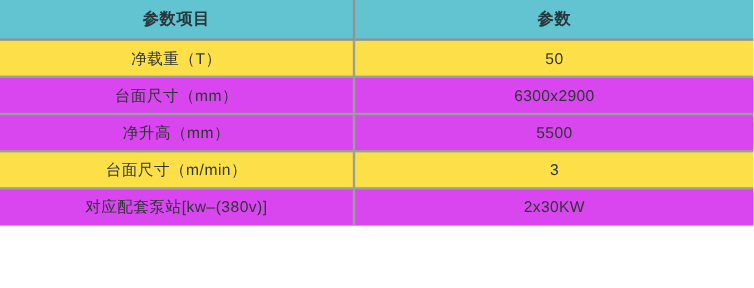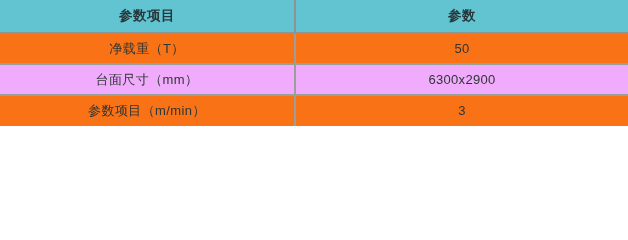--- a/index.html
+++ b/index.html
@@ -57,22 +57,22 @@
   }
   .spec-table tbody td.cell-label {
     border-right: 2px solid #9a9f9c;
     letter-spacing: 0.4px;
   }
   .spec-table tbody td.cell-value {
     letter-spacing: 0.3px;
   }
 
   
-  .spec-table tbody tr.row-odd td  { background: #f97316; }
-  .spec-table tbody tr.row-even td { background: #f0abfc; }
+  .spec-table tbody tr.row-odd td  { background: #fde047; }
+  .spec-table tbody tr.row-even td { background: #d946ef; }
 
   .spec-table tbody tr:last-child td {
     border-bottom: none;
   }
 </style>
 </head>
 <body>
 
 <table class="spec-table">
   <colgroup>
@@ -87,18 +87,26 @@
   </thead>
   <tbody>
     <tr class="row-odd">
       <td class="cell-label">净载重（T）</td>
       <td class="cell-value">50</td>
     </tr>
     <tr class="row-even">
       <td class="cell-label">台面尺寸（mm）</td>
       <td class="cell-value">6300x2900</td>
     </tr>
+    <tr class="row-even">
+      <td class="cell-label">净升高（mm）</td>
+      <td class="cell-value">5500</td>
+    </tr>
     <tr class="row-odd">
-      <td class="cell-label">参数项目（m/min）</td>
+      <td class="cell-label">台面尺寸（m/min）</td>
       <td class="cell-value">3</td>
+    </tr>
+    <tr class="row-even">
+      <td class="cell-label">对应配套泵站[kw–(380v)]</td>
+      <td class="cell-value">2x30KW</td>
     </tr>
   </tbody>
 </table>
 
 </body></html>

